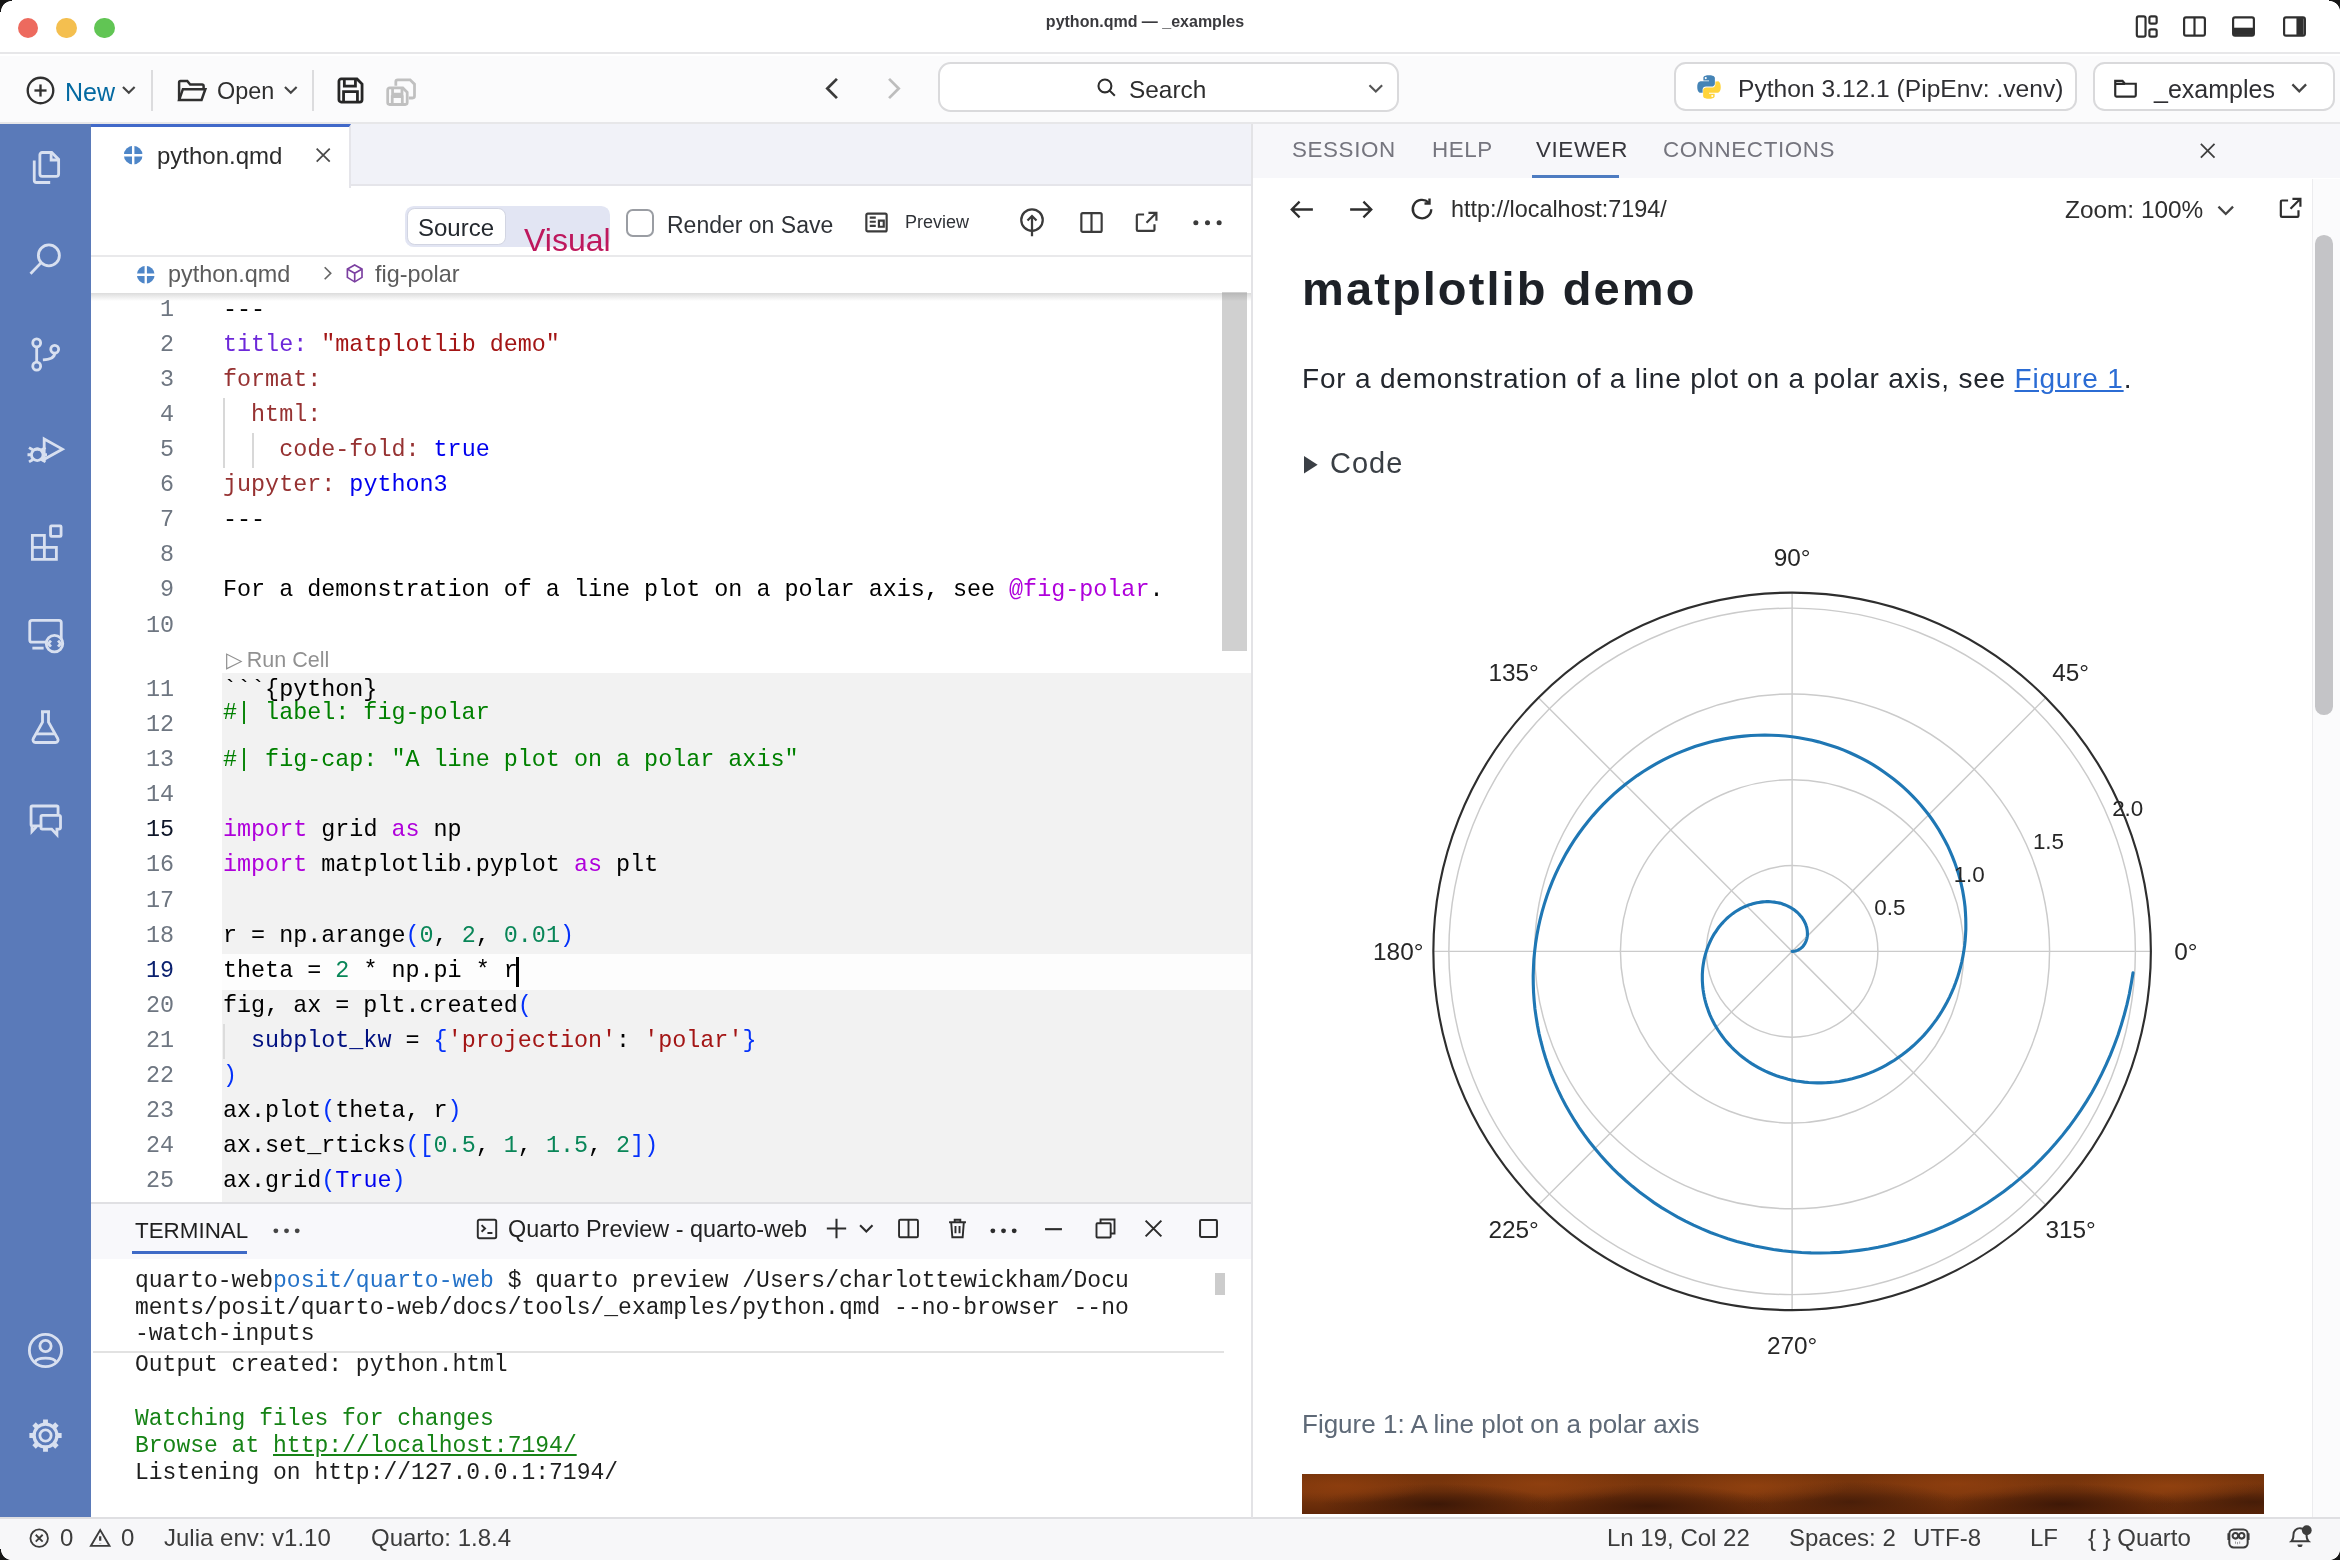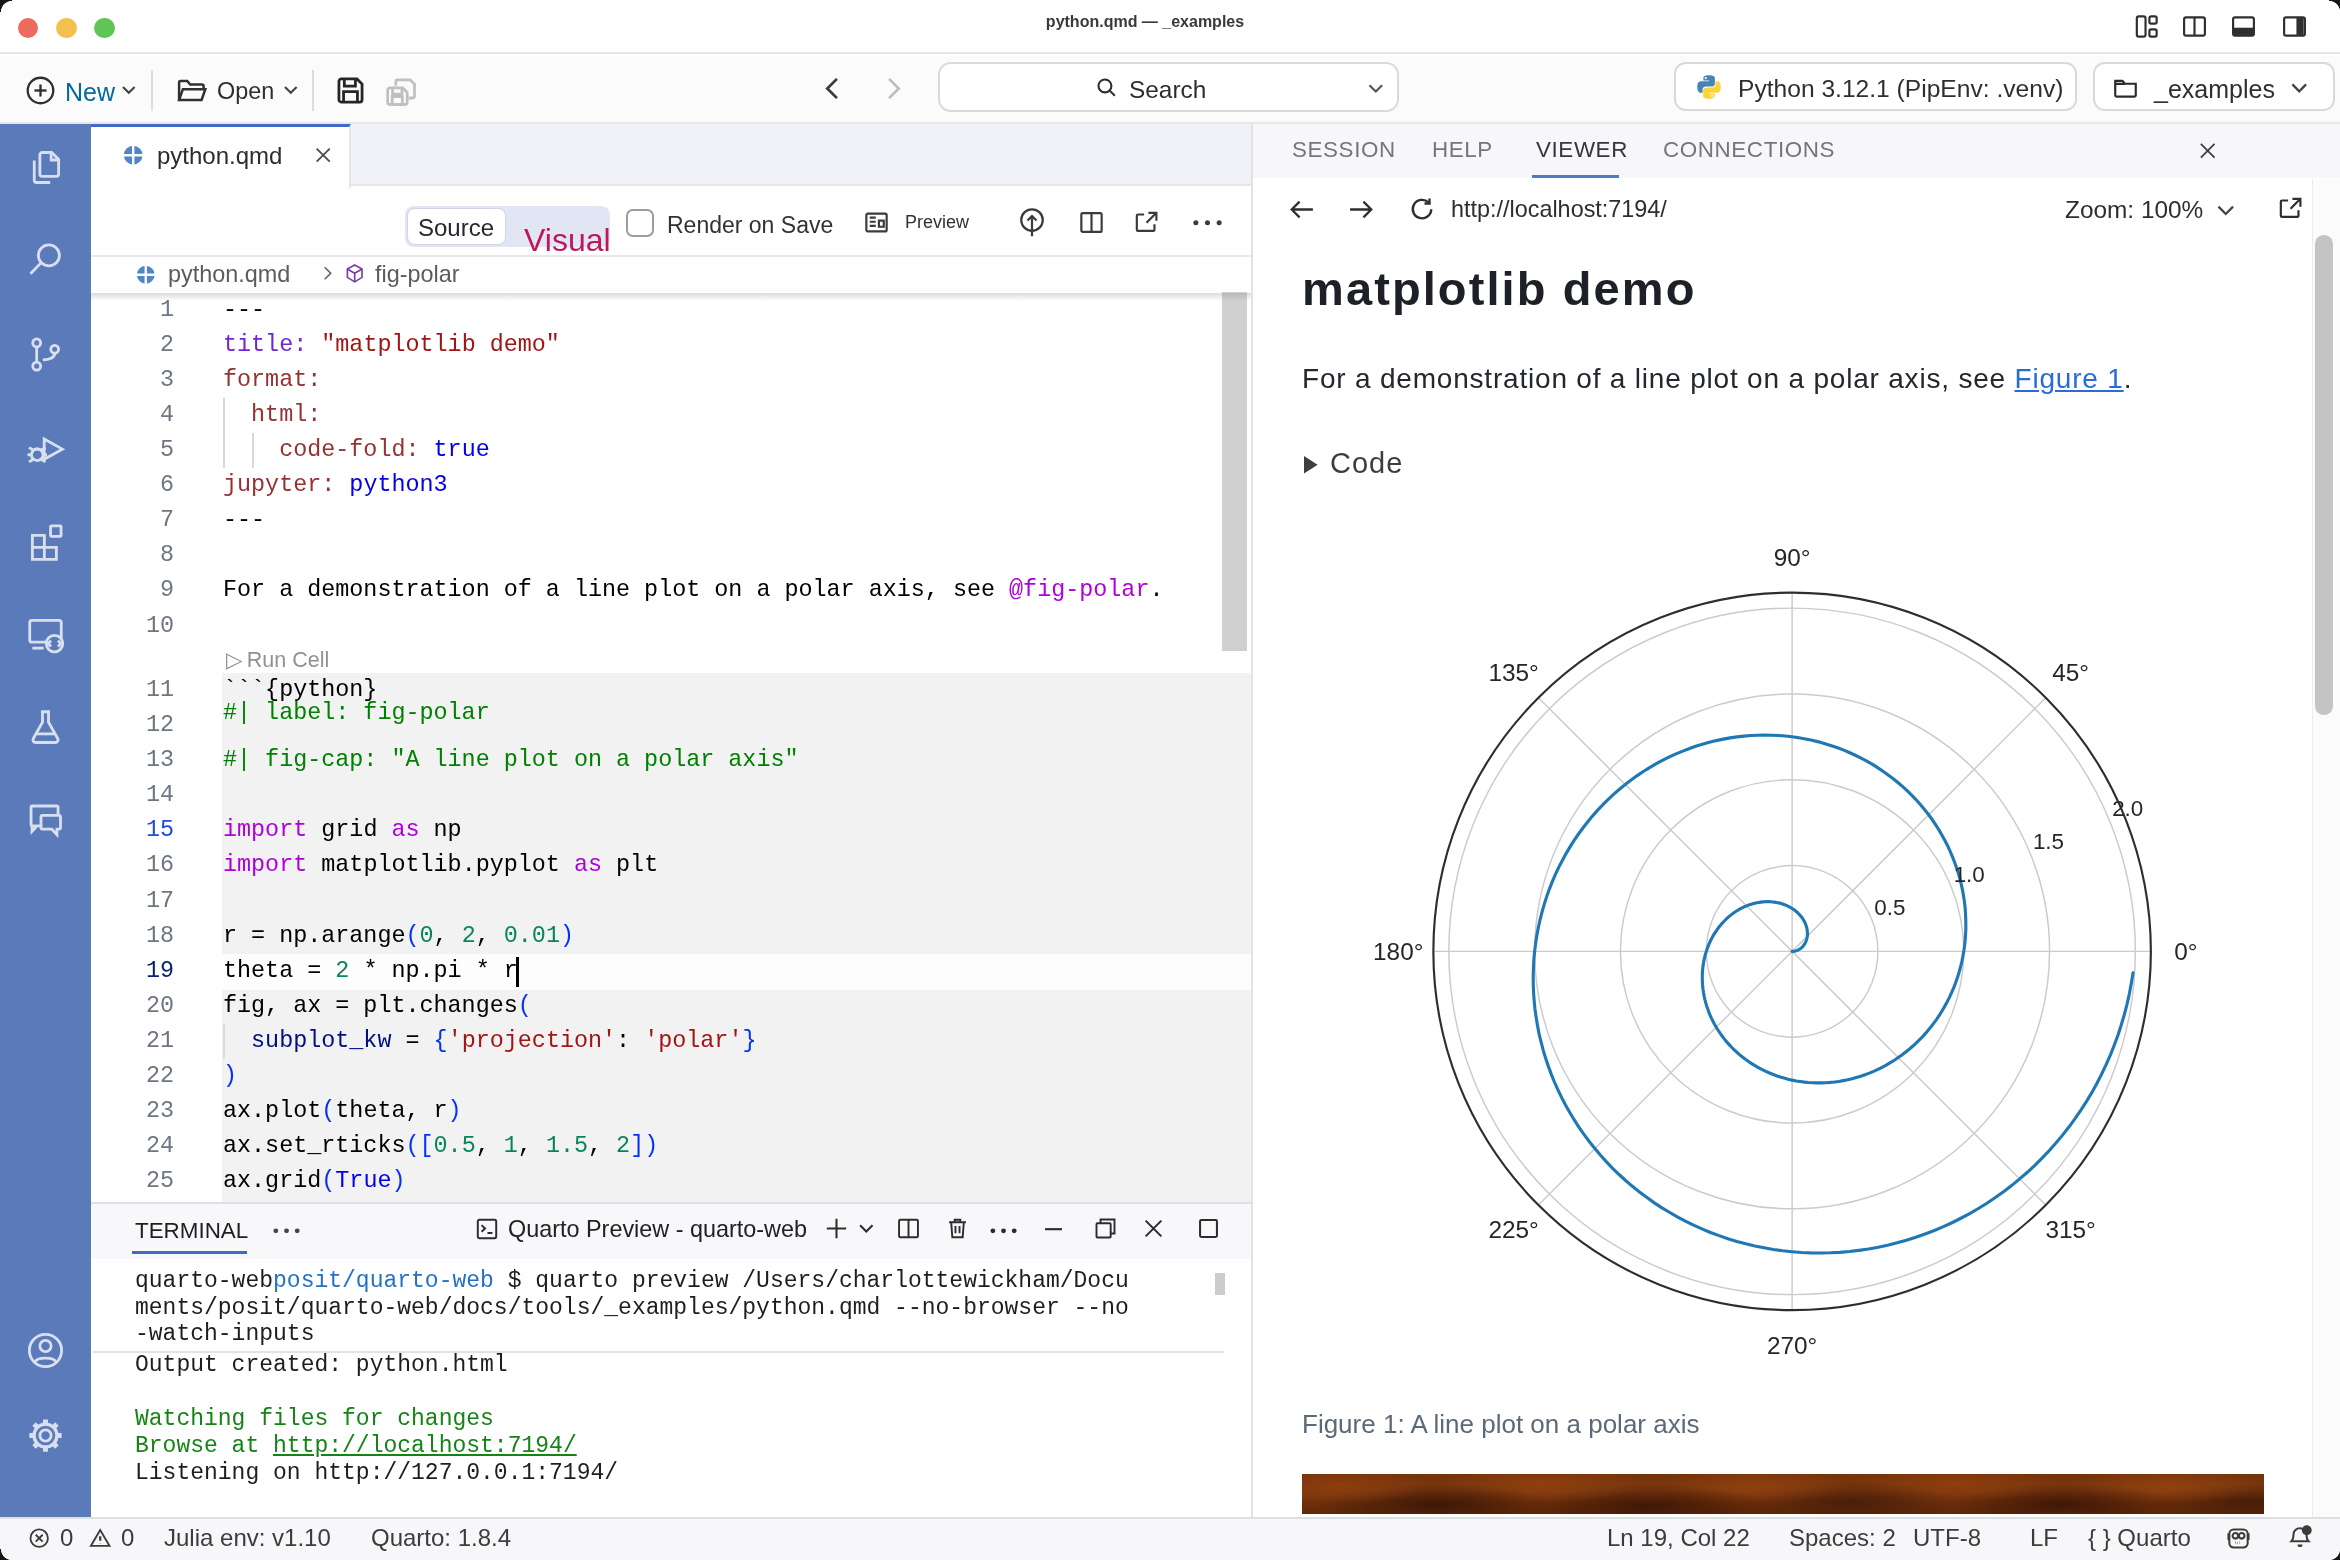--- a/index.html
+++ b/index.html
@@ -228,31 +228,31 @@
 <div class="ln" style="top:573px;color:#6E7681">9</div>
 <div class="cl" style="top:573px"><span style="color:#000000">For a demonstration of a line plot on a polar axis, see </span><span style="color:#AF00DB">@fig-polar</span><span style="color:#000000">.</span></div>
 <div class="ln" style="top:609px;color:#6E7681">10</div>
 <div class="ln" style="top:673px;color:#6E7681">11</div>
 <div class="cl" style="top:673px"><span style="color:#000000">```{python}</span></div>
 <div class="ln" style="top:708px;color:#6E7681">12</div>
 <div class="cl" style="top:696px"><span style="color:#008000">#| label: fig-polar</span></div>
 <div class="ln" style="top:743px;color:#6E7681">13</div>
 <div class="cl" style="top:743px"><span style="color:#008000">#| fig-cap: "A line plot on a polar axis"</span></div>
 <div class="ln" style="top:778px;color:#6E7681">14</div>
-<div class="ln" style="top:813px;color:#1d4ed8">15</div>
+<div class="ln" style="top:813px;color:#0f172a">15</div>
 <div class="cl" style="top:813px"><span style="color:#AF00DB">import</span><span style="color:#000000"> grid </span><span style="color:#AF00DB">as</span><span style="color:#000000"> np</span></div>
 <div class="ln" style="top:848px;color:#6E7681">16</div>
 <div class="cl" style="top:848px"><span style="color:#AF00DB">import</span><span style="color:#000000"> matplotlib.pyplot </span><span style="color:#AF00DB">as</span><span style="color:#000000"> plt</span></div>
 <div class="ln" style="top:884px;color:#6E7681">17</div>
 <div class="ln" style="top:919px;color:#6E7681">18</div>
 <div class="cl" style="top:919px"><span style="color:#000000">r = np.arange</span><span style="color:#0431FA">(</span><span style="color:#098658">0</span><span style="color:#000000">, </span><span style="color:#098658">2</span><span style="color:#000000">, </span><span style="color:#098658">0.01</span><span style="color:#0431FA">)</span></div>
 <div class="ln" style="top:954px;color:#0B216F">19</div>
 <div class="cl" style="top:954px"><span style="color:#000000">theta = </span><span style="color:#098658">2</span><span style="color:#000000"> * np.pi * r</span></div>
 <div class="ln" style="top:989px;color:#6E7681">20</div>
-<div class="cl" style="top:989px"><span style="color:#000000">fig, ax = plt.changes</span><span style="color:#0431FA">(</span></div>
+<div class="cl" style="top:989px"><span style="color:#000000">fig, ax = plt.created</span><span style="color:#0431FA">(</span></div>
 <div class="ln" style="top:1024px;color:#6E7681">21</div>
 <div class="cl" style="top:1024px"><span style="color:#000000">  </span><span style="color:#001080">subplot_kw</span><span style="color:#000000"> = </span><span style="color:#0431FA">{</span><span style="color:#A31515">'projection'</span><span style="color:#000000">: </span><span style="color:#A31515">'polar'</span><span style="color:#0431FA">}</span></div>
 <div class="ln" style="top:1059px;color:#6E7681">22</div>
 <div class="cl" style="top:1059px"><span style="color:#0431FA">)</span></div>
 <div class="ln" style="top:1094px;color:#6E7681">23</div>
 <div class="cl" style="top:1094px"><span style="color:#000000">ax.plot</span><span style="color:#0431FA">(</span><span style="color:#000000">theta, r</span><span style="color:#0431FA">)</span></div>
 <div class="ln" style="top:1129px;color:#6E7681">24</div>
 <div class="cl" style="top:1129px"><span style="color:#000000">ax.set_rticks</span><span style="color:#0431FA">(</span><span style="color:#0431FA">[</span><span style="color:#098658">0.5</span><span style="color:#000000">, </span><span style="color:#098658">1</span><span style="color:#000000">, </span><span style="color:#098658">1.5</span><span style="color:#000000">, </span><span style="color:#098658">2</span><span style="color:#0431FA">]</span><span style="color:#0431FA">)</span></div>
 <div class="ln" style="top:1164px;color:#6E7681">25</div>
 <div class="cl" style="top:1164px"><span style="color:#000000">ax.grid</span><span style="color:#0431FA">(</span><span style="color:#0000EE">True</span><span style="color:#0431FA">)</span></div>

